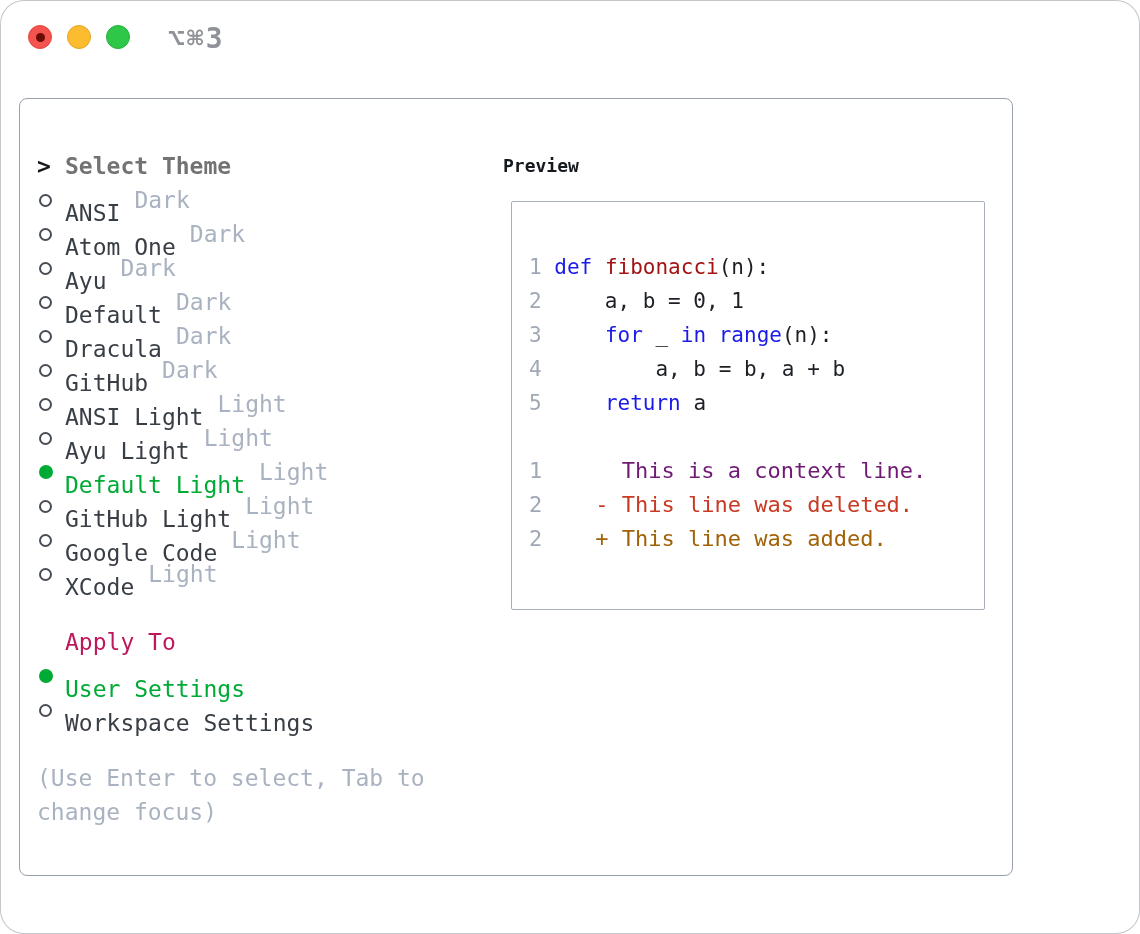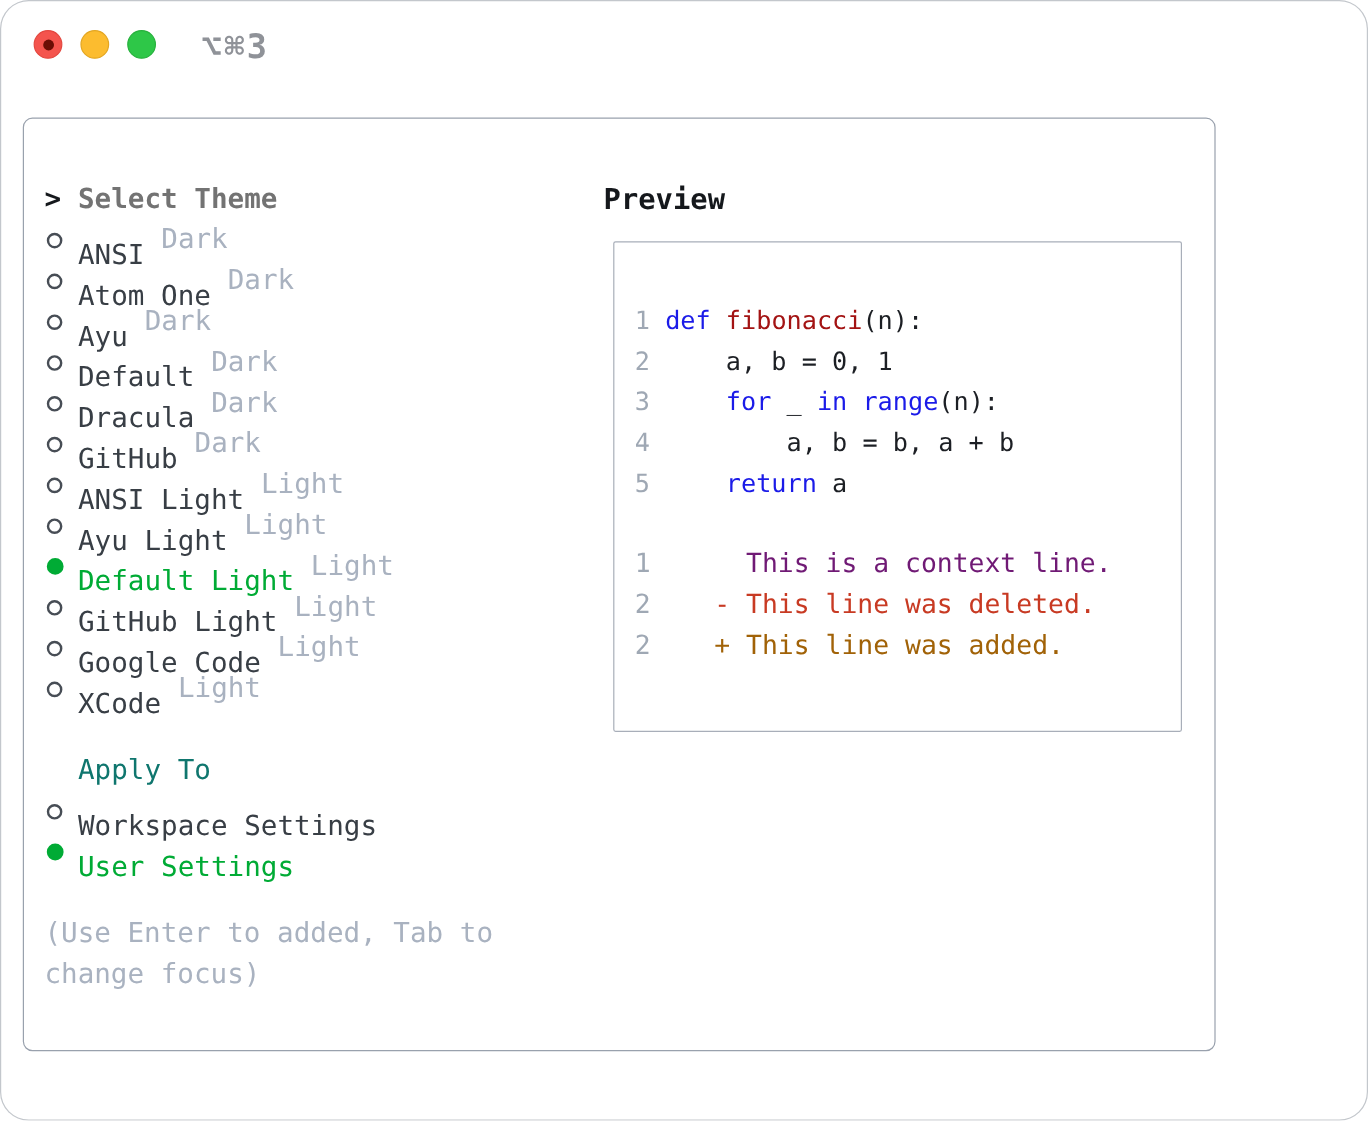--- a/index.html
+++ b/index.html
@@ -33,37 +33,37 @@
     display:flex; padding:50px 0 0 17px;
   }
   .left-col  { width:466px; flex:none; }
   .right-col { flex:1; }
 
   
   .row { display:flex; align-items:center; height:34px; font-size:23px; }
   .icon-col { width:28px; flex:none; display:flex; align-items:center; }
   .prompt { font-weight:bold; color:#15181c; }
   .row-title { font-weight:bold; color:#737373; }
-  .row-title2 { color:#0f766e; }
+  .row-title2 { color:#be185d; }
   .radio {
     width:13px; height:13px; border-radius:50%;
     border:2px solid #474d55; background:transparent; margin-left:2px;
   }
   .radio.selected { background:#00ab35; border-color:#00ab35; width:14px; height:14px; }
   .item-name { color:#383e45;margin-top:26px; }
   .item-name.selected { color:#00ab35;text-align:center; }
   .item-tag { color:#a9b2c0; margin-left:14px; }
   .apply-section { margin-top:34px; }
   .help {
     margin-top:34px; width:440px; color:#a9b2c0;
     font-size:23px; line-height:34px;
   }
 
   
-  .preview-title { font-size:24px; font-weight:bold; color:#15181c; height:34px;
+  .preview-title { font-size:18px; font-weight:bold; color:#15181c; height:34px;
                    line-height:34px; }
   .preview-box {
     margin-top:18px; margin-left:8px; width:474px; height:409px;
     border:1.5px solid #a8aeb9; border-radius:2px; background:#ffffff;
     padding:48px 8px 0 17px; overflow:hidden;
   }
   .code-area { font-size:21px; line-height:34px; }
   .diff-area { font-size:22px; line-height:34px; margin-top:34px; }
   .code-line { white-space:pre; height:34px; }
   .seg-ln  { color:#9fa8b4; }
@@ -195,35 +195,35 @@
 </div>
 
       <div class="apply-section">
         <div class="row">
           <span class="icon-col"></span>
           <span class="row-title2">Apply To</span>
         </div>
         <div id="apply-list">
   <div class="row">
     <span class="icon-col">
+                <span class="radio selected"></span>
+              </span>
+    <span class="item-name selected">User Settings</span>
+  </div>
+
+  <div class="row">
+    <span class="icon-col">
                 <span class="radio"></span>
               </span>
     <span class="item-name">Workspace Settings</span>
   </div>
-
-  <div class="row">
-    <span class="icon-col">
-                <span class="radio selected"></span>
-              </span>
-    <span class="item-name selected">User Settings</span>
-  </div>
 </div>
       </div>
 
-      <div class="help">(Use Enter to added, Tab to change focus)</div>
+      <div class="help">(Use Enter to select, Tab to change focus)</div>
     </div>
 
     <div class="right-col">
       <div class="preview-title">Preview</div>
       <div class="preview-box">
         <div class="code-area" id="code-area">
             <div class="code-line"><span class="seg-ln">1 </span><span class="seg-kw">def</span><span class="seg-pl"> </span><span class="seg-fn">fibonacci</span><span class="seg-pl">(n):</span></div>
             <div class="code-line"><span class="seg-ln">2</span><span class="seg-pl">     a, b = 0, 1</span></div>
             <div class="code-line"><span class="seg-ln">3</span><span class="seg-pl">     </span><span class="seg-kw">for</span><span class="seg-pl"> _ </span><span class="seg-kw">in</span><span class="seg-pl"> </span><span class="seg-kw">range</span><span class="seg-pl">(n):</span></div>
             <div class="code-line"><span class="seg-ln">4</span><span class="seg-pl">         a, b = b, a + b</span></div>

